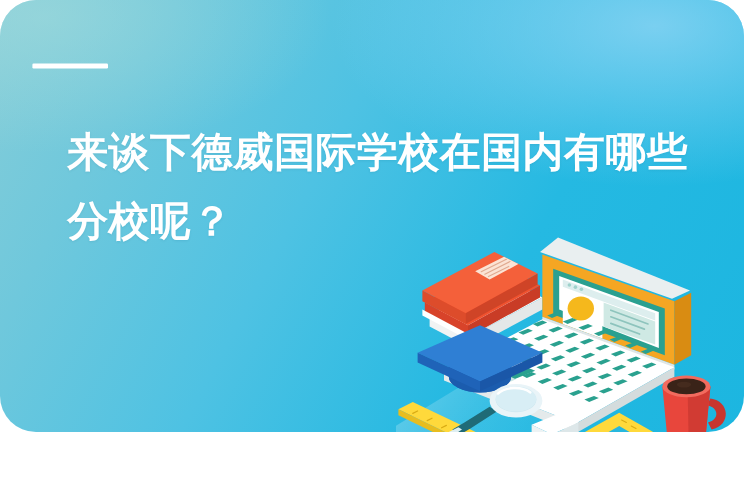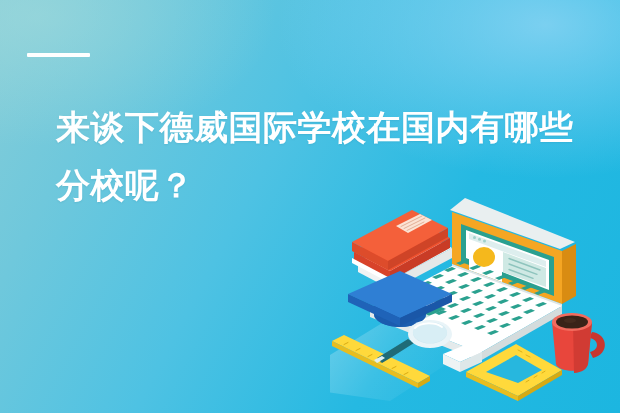--- a/index.html
+++ b/index.html
@@ -7,23 +7,24 @@
     margin: 0;
     padding: 0;
     background: #ffffff;
   }
   body {
     font-family: "DejaVu Sans", "Liberation Sans", sans-serif;
   }
   #banner {
     position: relative;
     width: 620px;
-    height: 413px;
+    height: 360px;
     overflow: hidden;
     background: linear-gradient(118deg, #85cdd8 0%, #6fc8dc 18%, #4ec2e3 42%, #25b9e2 68%, #1cb6e0 100%);
+    border-radius: 30px;
   }
   
   .bg-glow {
     position: absolute;
     inset: 0;
     background: radial-gradient(ellipse 70% 60% at 88% 6%, rgba(150,215,245,0.75) 0%, rgba(150,215,245,0.0) 62%);
     pointer-events: none;
   }
   .bg-glow2 {
     position: absolute;

